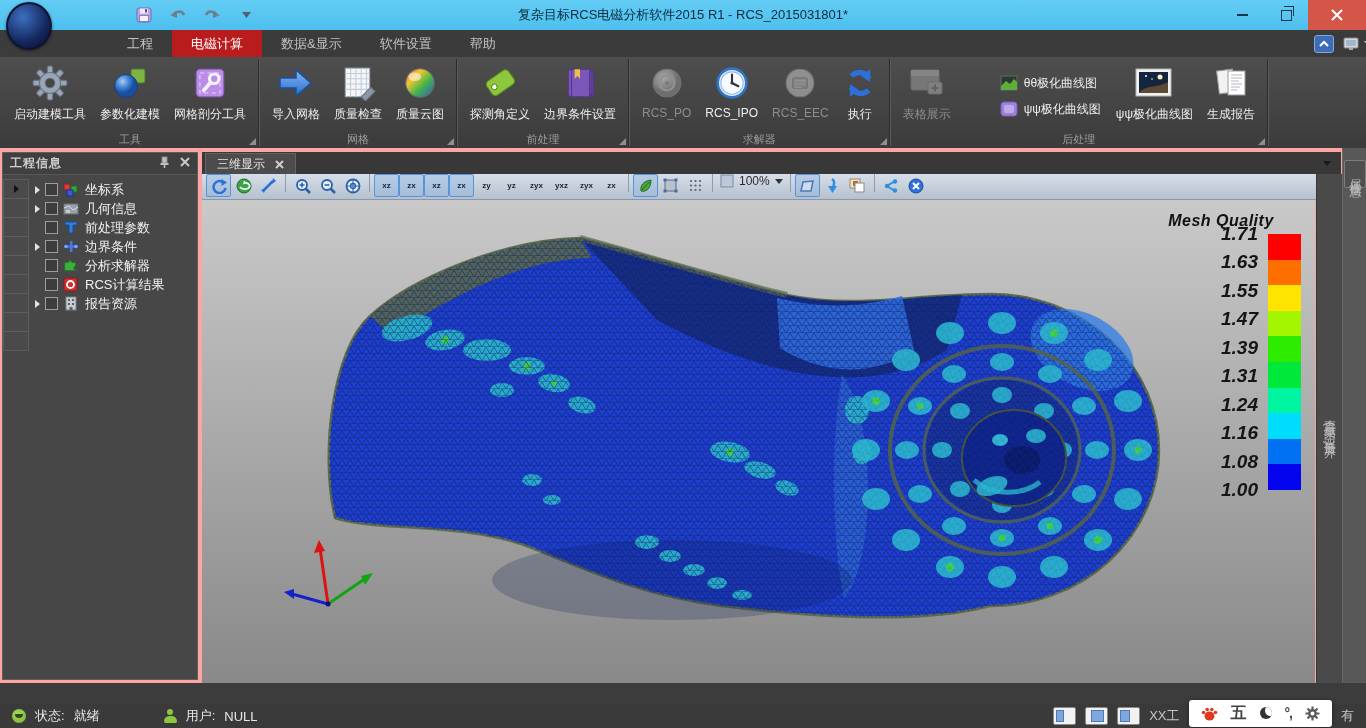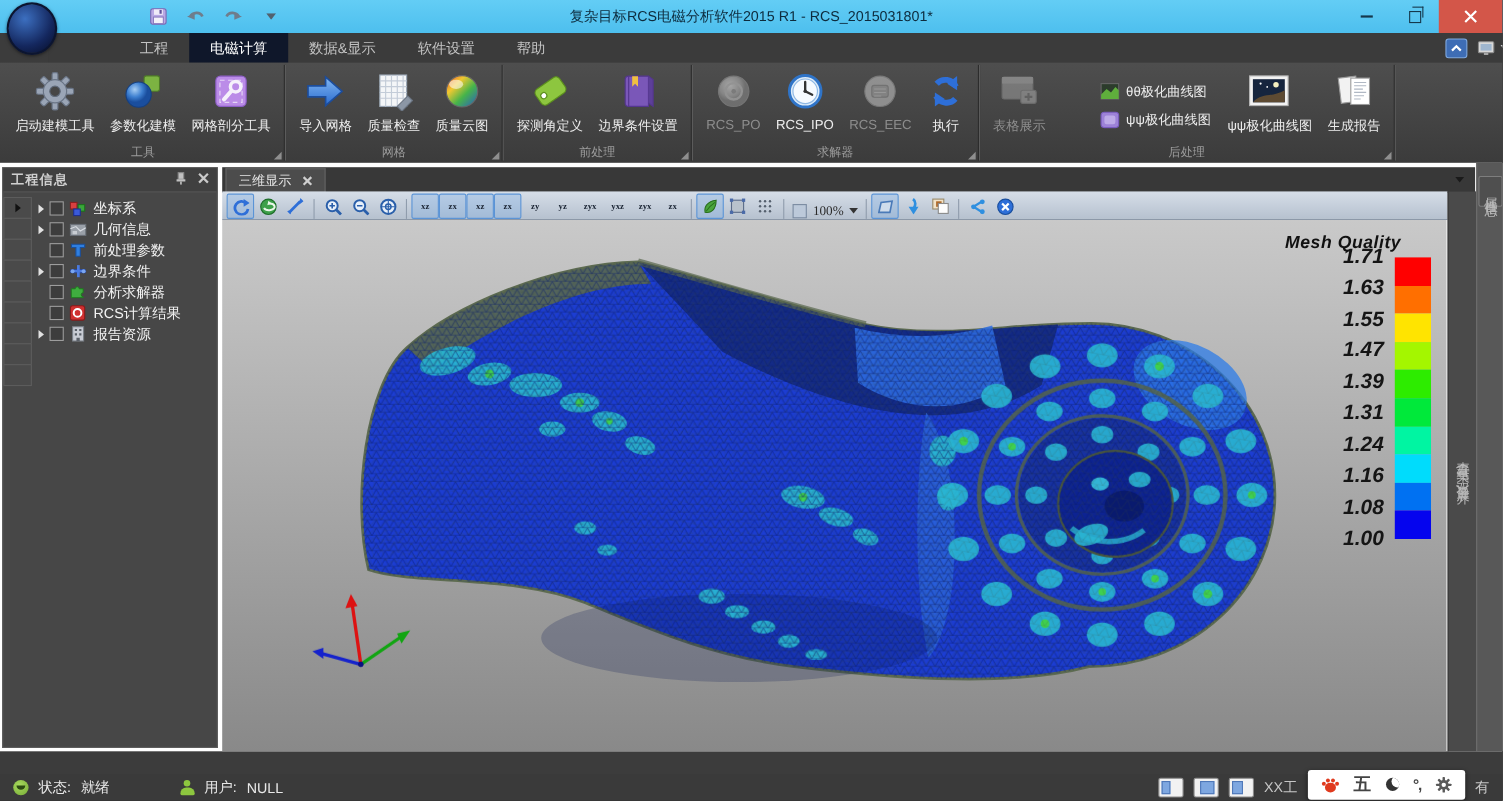--- a/index.html
+++ b/index.html
@@ -14,58 +14,58 @@
   .title-text{position:absolute;left:0;right:0;text-align:center;font-size:13px;color:#0d2b3d;pointer-events:none;}
   .winbtns{margin-left:auto;display:flex;height:30px;z-index:5;}
   .wbtn{width:44px;height:30px;display:flex;align-items:center;justify-content:center;}
   .wbtn.close{width:58px;background:#d35649;}
   .glyph-min{width:11px;height:2px;background:#15384c;}
   .glyph-restore{width:9px;height:9px;border:1.5px solid #15384c;position:relative;background:transparent;}
   .glyph-restore:before{content:"";position:absolute;left:2px;top:-5px;width:9px;height:9px;border:1.5px solid #15384c;border-bottom:none;border-left:none;}
   
   .menubar{position:absolute;top:30px;left:0;width:100%;height:27px;background:#3b3b3b;display:flex;align-items:stretch;padding-left:64px;box-sizing:border-box;margin-left:44px;}
   .mtab{padding:0 19px;display:flex;align-items:center;font-size:13px;color:#c2c2c2;}
-  .mtab.active{background:#0f172a;color:#ffffff;}
+  .mtab.active{background:#b91c1c;color:#ffffff;}
   .menubar-right{margin-left:auto;display:flex;align-items:center;gap:9px;padding-right:10px;}
   .sqbtn{width:18px;height:16px;border-radius:3px;background:#3e6db5;border:1px solid #7fa9e0;display:flex;align-items:center;justify-content:center;}
   .helpbtn{width:17px;height:17px;border-radius:50%;background:#3e6db5;border:1px solid #7fa9e0;color:#fff;font-size:11px;font-weight:bold;display:flex;align-items:center;justify-content:center;}
   
   .ribbon{position:absolute;top:57px;left:0;width:100%;height:91px;background:linear-gradient(#4e4e4e,#414141 70%,#3b3b3b);display:flex;box-sizing:border-box;padding:0 2px;}
   .rgroup{display:flex;flex-direction:column;}
   .ritems{flex:1;display:flex;align-items:stretch;padding:3px 5px 0;}
   .rfoot{height:16px;text-align:center;font-size:11px;color:#9c9c9c;line-height:15px;position:relative;}
   .launch{position:absolute;right:2px;bottom:3px;width:0;height:0;border-left:7px solid transparent;border-bottom:7px solid #8f8f8f;}
   .rsep{width:1px;background:#2c2c2c;border-right:1px solid #5b5b5b;margin:2px 0;}
   .rbtn{display:flex;flex-direction:column;align-items:center;padding:3px 7px 0;gap:3px;}
   .ric{height:40px;display:flex;align-items:center;justify-content:center;}
   .rlabel{font-size:12px;color:#ededed;white-space:nowrap;}
   .rbtn.disabled .rlabel{color:#8d8d8d;}
   .rbtn.disabled svg{opacity:.55;filter:grayscale(1);}
   .rstack{display:flex;flex-direction:column;justify-content:center;gap:9px;padding:0 8px;}
   .rsmall{display:flex;align-items:flex-start;gap:6px;font-size:12px;color:#ededed;white-space:nowrap;margin-left:34px;}
   
-  .main{position:absolute;top:148px;left:0;width:1366px;height:535px;background:#ffffff;}
+  .main{position:absolute;top:148px;left:0;width:1366px;height:535px;background:#fca5a5;}
   .leftpanel{position:absolute;left:2px;top:4px;width:196px;height:528px;background:#474747;border:1px solid #5d5d5d;box-sizing:border-box;}
   .lp-header{height:21px;background:#404040;border-bottom:1px solid #585858;display:flex;align-items:center;padding:0 7px;color:#cfcfcf;font-size:12px;font-weight:bold;letter-spacing:1px;}
   .lp-hicons{margin-left:auto;display:flex;gap:10px;}
   .lp-body{position:relative;padding-top:5px;}
   .trow{display:flex;align-items:center;height:19px;}
   .rowhead{width:24px;height:18px;border:1px solid #5c5c5c;margin-top:-1px;background:#4a4a4a;flex:none;display:flex;align-items:center;justify-content:center;}
   .rh-caret{width:0;height:0;border-left:5px solid #111;border-top:4px solid transparent;border-bottom:4px solid transparent;}
   .tcaret{width:16px;flex:none;display:flex;align-items:center;justify-content:center;}
   .tcaret .c{width:0;height:0;border-left:5px solid #e2e2e2;border-top:4px solid transparent;border-bottom:4px solid transparent;}
   .cb{width:11px;height:11px;border:1px solid #9d9d9d;background:#3d3d3d;flex:none;margin-right:5px;}
   .ticon{width:17px;height:15px;flex:none;margin-right:5px;position:relative;}
   .tlabel{font-size:13px;color:#f2f2f2;white-space:nowrap;}
   
   .workspace{position:absolute;left:202px;top:0;width:1139px;height:535px;}
   .dtabs{position:absolute;left:0;top:4px;width:100%;height:22px;background:#383838;border-bottom:1px solid #2b2b2b;}
   .dtab{position:absolute;left:3px;top:1px;height:21px;background:#4c4c4c;border:1px solid #636363;border-bottom:none;color:#e5e5e5;font-size:12px;display:flex;align-items:center;gap:10px;padding:0 11px;}
   .tab-drop{position:absolute;right:10px;top:9px;width:0;height:0;border-top:5px solid #1a1a1a;border-left:4px solid transparent;border-right:4px solid transparent;}
-  .vtoolbar{position:absolute;left:0;top:26px;width:1114px;height:26px;background:linear-gradient(#d6dee8,#b6c1cf);border-bottom:1px solid #8c98a8;display:flex;align-items:flex-end;padding:0 4px;box-sizing:border-box;font-family:Liberation Serif, serif;}
+  .vtoolbar{position:absolute;left:0;top:26px;width:1114px;height:26px;background:linear-gradient(#d6dee8,#b6c1cf);border-bottom:1px solid #8c98a8;display:flex;align-items:flex-start;padding:0 4px;box-sizing:border-box;}
   .vtb{width:23px;height:21px;display:flex;align-items:center;justify-content:center;border:1px solid transparent;border-radius:2px;flex:none;}
   .vtb.sel{border-color:#5b94d6;background:rgba(125,175,230,.35);}
   .vtb.ax{font-size:8px;color:#1a2433;font-weight:bold;letter-spacing:0;}
   .vsep{width:1px;height:18px;background:#8f9cac;margin:0 4px;flex:none;}
   .zoombox{display:flex;align-items:center;gap:5px;font-size:12px;color:#2b2b2b;padding:0 3px;}
   .zoomdrop{width:0;height:0;border-top:5px solid #333;border-left:4px solid transparent;border-right:4px solid transparent;}
   .canvas{position:absolute;left:0;top:52px;width:1113px;height:483px;background:linear-gradient(#c9c9c9,#898989);overflow:hidden;}
   .triad{position:absolute;left:78px;top:338px;}
   
   .legend{position:absolute;right:14px;top:12px;width:160px;}

